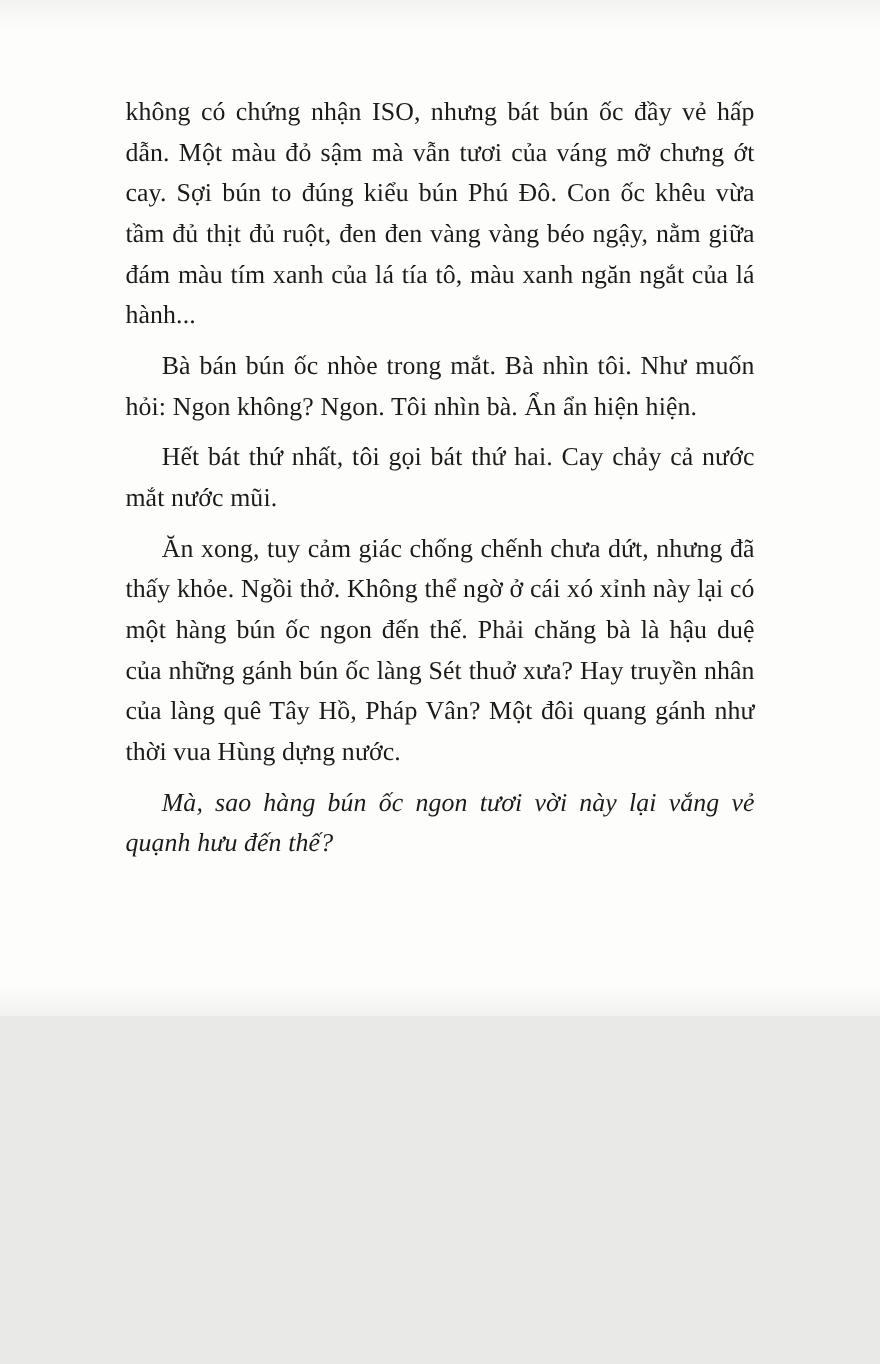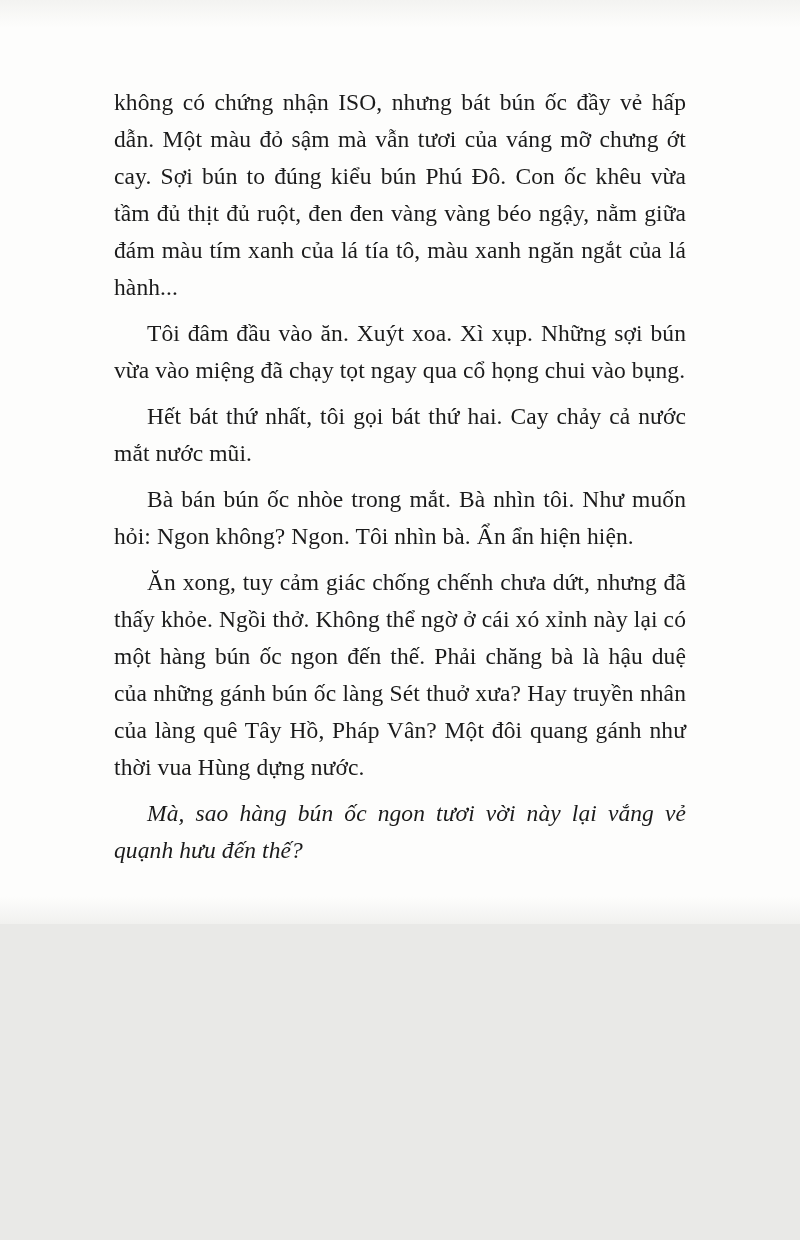--- a/index.html
+++ b/index.html
@@ -65,23 +65,22 @@
     color: #161616;
   }
 </style>
 </head>
 <body>
 
 <div class="page">
 
   <div class="text-block">
     <p class="no-indent">không có chứng nhận ISO, nhưng bát bún ốc đầy vẻ hấp dẫn. Một màu đỏ sậm mà vẫn tươi của váng mỡ chưng ớt cay. Sợi bún to đúng kiểu bún Phú Đô. Con ốc khêu vừa tầm đủ thịt đủ ruột, đen đen vàng vàng béo ngậy, nằm giữa đám màu tím xanh của lá tía tô, màu xanh ngăn ngắt của lá hành...</p>
-    <p class="indent">Tôi đâm đầu vào ăn. Xuýt xoa. Xì xụp. Những sợi bún vừa vào miệng đã chạy tọt ngay qua cổ họng chui vào bụng.</p>
+    <p class="indent">Bà bán bún ốc nhòe trong mắt. Bà nhìn tôi. Như muốn hỏi: Ngon không? Ngon. Tôi nhìn bà. Ẩn ẩn hiện hiện.</p>
     <p class="indent">Hết bát thứ nhất, tôi gọi bát thứ hai. Cay chảy cả nước mắt nước mũi.</p>
-    <p class="indent">Bà bán bún ốc nhòe trong mắt. Bà nhìn tôi. Như muốn hỏi: Ngon không? Ngon. Tôi nhìn bà. Ẩn ẩn hiện hiện.</p>
     <p class="indent">Ăn xong, tuy cảm giác chống chếnh chưa dứt, nhưng đã thấy khỏe. Ngồi thở. Không thể ngờ ở cái xó xỉnh này lại có một hàng bún ốc ngon đến thế. Phải chăng bà là hậu duệ của những gánh bún ốc làng Sét thuở xưa? Hay truyền nhân của làng quê Tây Hồ, Pháp Vân? Một đôi quang gánh như thời vua Hùng dựng nước.</p>
     <p class="indent italic">Mà, sao hàng bún ốc ngon tươi vời này lại vắng vẻ quạnh hưu đến thế?</p>
   </div>
 
   <div class="page-footer">
     <span class="page-number">13</span>
   </div>
 
 </div>
 

